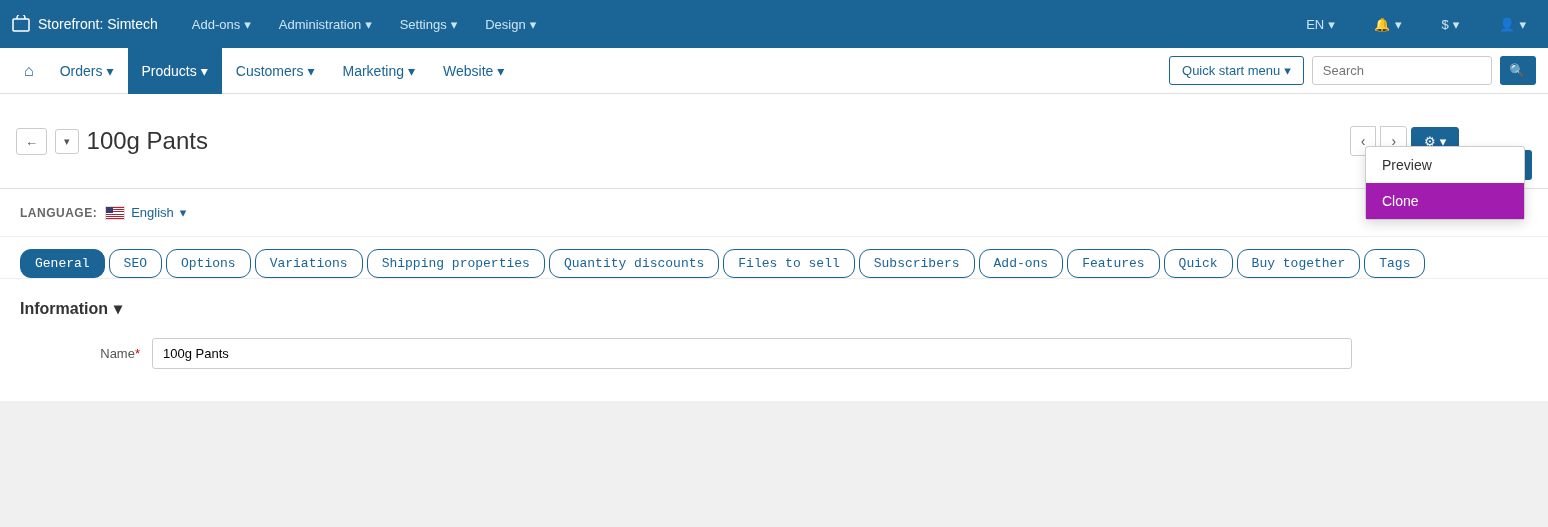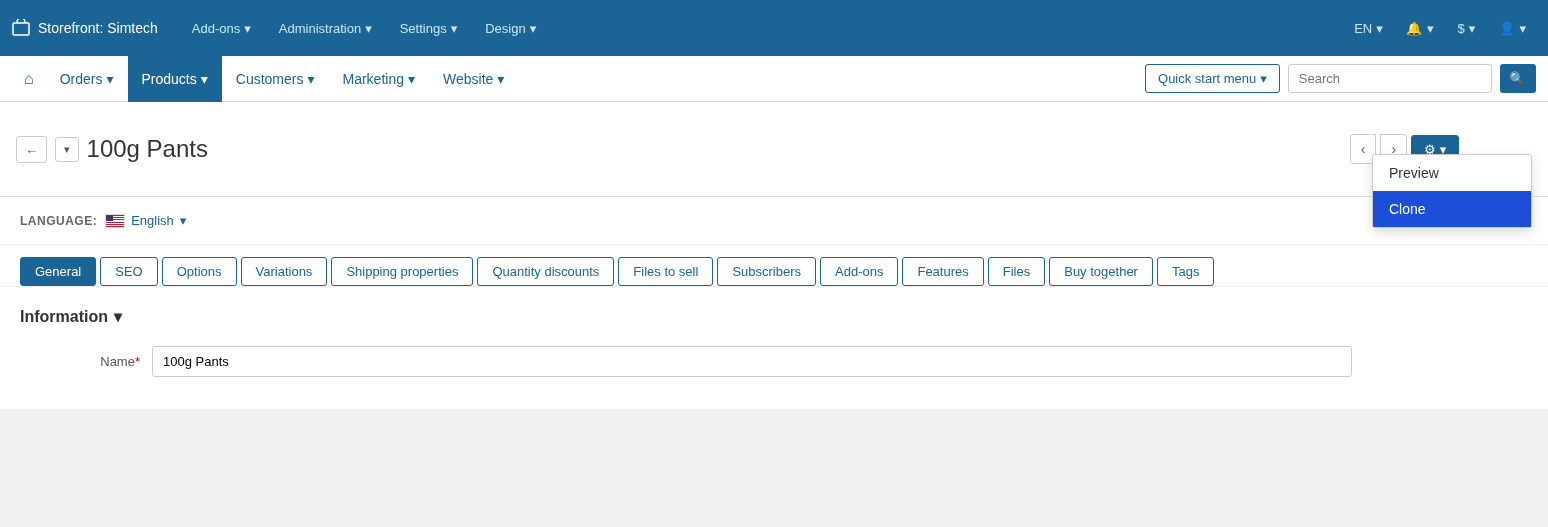--- a/index.html
+++ b/index.html
@@ -1,21 +1,21 @@
 <!DOCTYPE html>
 <html><head>
   <meta charset="utf-8">
   <style>
     * { box-sizing: border-box; margin: 0; padding: 0; }
     body { font-family: Arial, sans-serif; font-size: 14px; background: #f0f0f0; }
 
     
     .top-bar {
       background: #1a6496;
-      height: 56px;
+      height: 48px;
       display: flex;
       align-items: center;
       padding: 0 12px;
       gap: 0;
     }
     .top-bar-logo {
       display: flex;
       align-items: center;
       color: #fff;
       font-size: 14px;
@@ -35,21 +35,21 @@
       display: flex;
       align-items: center;
       gap: 4px;
       cursor: pointer;
       font-size: 13px;
       white-space: nowrap;
     }
     .top-bar-right {
       display: flex;
       align-items: center;
-      gap: 4px;
+      gap: 20px;
       margin-left: auto;
       text-align: center;
     }
     .top-bar-right-item {
       color: #cce5f5;
       padding: 0 10px;
       height: 42px;
       display: flex;
       align-items: center;
       gap: 4px;
@@ -112,21 +112,21 @@
       font-size: 13px;
       display: flex;
       align-items: center;
       gap: 4px;
     }
     .search-box {
       border: 1px solid #ccc;
       border-radius: 3px;
       padding: 6px 10px;
       font-size: 13px;
-      width: 204px;
+      width: 180px;
       outline: none;
       color: #999;
     }
     .search-btn {
       background: #1a6496;
       border: none;
       color: #fff;
       padding: 7px 10px;
       border-radius: 3px;
       cursor: pointer;
@@ -205,39 +205,39 @@
       border-radius: 3px;
       cursor: pointer;
       font-size: 14px;
       font-weight: bold;
       margin-top: 48px;
     }
 
     
     .dropdown-menu {
       position: absolute;
-      right: 16px;
+      right: 23px;
       top: 52px;
       background: #fff;
       border: 1px solid #ccc;
       border-radius: 3px;
       box-shadow: 0 4px 12px rgba(0,0,0,0.15);
       z-index: 1000;
       min-width: 160px;
     }
     .dropdown-menu-item {
       padding: 10px 16px;
       cursor: pointer;
       color: #333;
       font-size: 14px;
       display: flex;
       align-items: center;
     }
     .dropdown-menu-item.highlighted {
-      background: #1d4ed8;
+      background: #a21caf;
       color: #fff;
     }
 
     
     .content {
       background: #fff;
       padding: 0;
     }
     .lang-bar {
       padding: 16px 20px;
@@ -300,23 +300,24 @@
       flex-wrap: wrap;
       gap: 4px;
       padding: 12px 20px 0;
     }
     .tabs-row2 { padding-top: 6px; padding-bottom: 12px; }
     .tab-btn {
       background: #fff;
       border: 1px solid #1a6496;
       color: #1a6496;
       padding: 6px 14px;
-      border-radius: 3px;
-      cursor: pointer;
-      font-size: 13px;
+      border-radius: 11px;
+      cursor: pointer;
+      font-size: 13px;
+      font-family: Liberation Mono, monospace;
     }
     .tab-btn.active {
       background: #1a6496;
       color: #fff;
     }
 
     
     .form-section {
       padding: 20px 20px;
       border-top: 1px solid #eee;
@@ -510,21 +511,21 @@
     <button class="tab-btn">
       <span>Subscribers</span>
     </button>
     <button class="tab-btn">
       <span>Add-ons</span>
     </button>
     <button class="tab-btn">
       <span>Features</span>
     </button>
     <button class="tab-btn">
-      <span>Files</span>
+      <span>Quick</span>
     </button>
     <button class="tab-btn">
       <span>Buy together</span>
     </button>
     <button class="tab-btn">
       <span>Tags</span>
     </button>
   </div>
 
 

